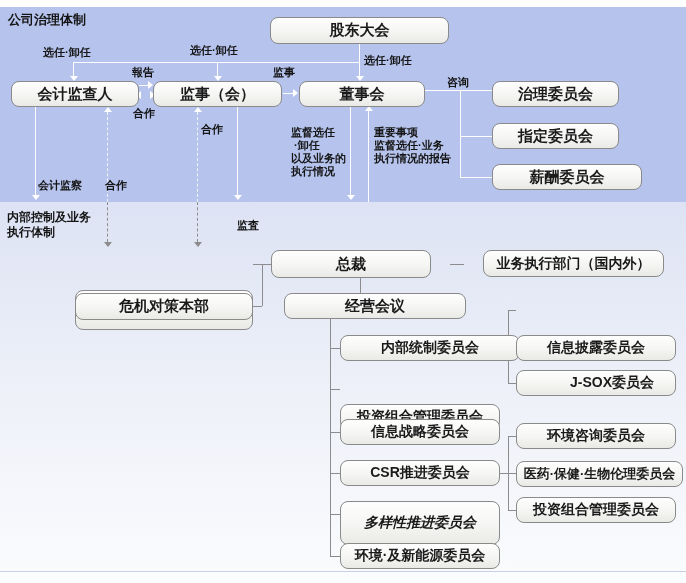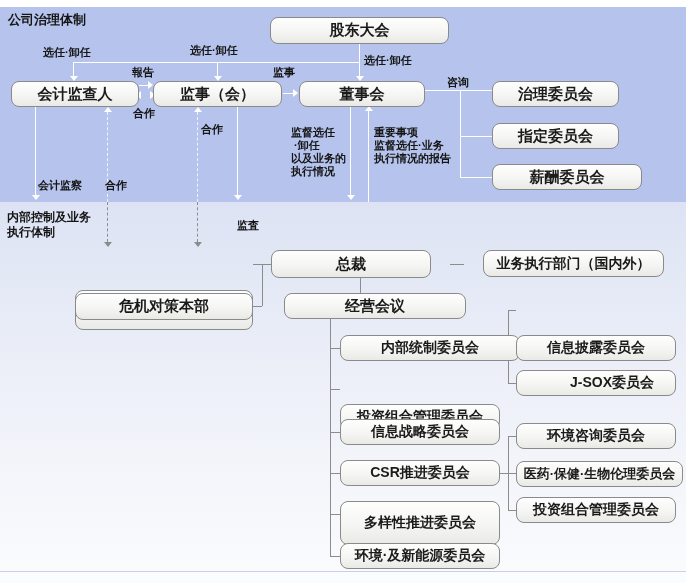--- a/index.html
+++ b/index.html
@@ -127,21 +127,21 @@
   <div class="node" style="left:75px;top:250px;width:178px;height:40px;margin-top:40px;">内部监查部</div>
   <div class="node" style="left:271px;top:250px;width:160px;height:28px;">总裁</div>
   <div class="node sm" style="left:464px;top:250px;width:181px;height:27px;margin-left:19px;">业务执行部门（国内外）</div>
   <div class="node" style="left:75px;top:293px;width:178px;height:27px;">危机对策本部</div>
   <div class="node" style="left:284px;top:293px;width:182px;height:26px;">经营会议</div>
 
   <div class="node sm" style="left:340px;top:335px;width:180px;height:26px;">内部统制委员会</div>
   <div class="node sm" style="left:340px;top:376px;width:160px;height:26px;margin-top:28px;">投资组合管理委员会</div>
   <div class="node sm" style="left:340px;top:419px;width:160px;height:26px;">信息战略委员会</div>
   <div class="node sm" style="left:340px;top:460px;width:160px;height:26px;">CSR推进委员会</div>
-  <div class="node sm" style="left:340px;top:501px;width:160px;height:44px;">多样性推进委员会</div>
+  <div class="node sm" style="left:340px;top:501px;width:160px;height:44px;font-style:italic;">多样性推进委员会</div>
   <div class="node sm" style="left:340px;top:543px;width:160px;height:26px;">环境·及新能源委员会</div>
 
   <div class="node sm" style="left:516px;top:335px;width:160px;height:26px;">信息披露委员会</div>
   <div class="node sm" style="left:516px;top:370px;width:160px;height:26px;padding-left:32px;">J-SOX委员会</div>
   <div class="node sm" style="left:516px;top:423px;width:160px;height:26px;">环境咨询委员会</div>
   <div class="node xs" style="left:516px;top:461px;width:167px;height:26px;">医药·保健·生物伦理委员会</div>
   <div class="node sm" style="left:516px;top:497px;width:160px;height:26px;">投资组合管理委员会</div>
 
   <div class="lbl title" style="left:8px;top:13px;">公司治理体制</div>
 

